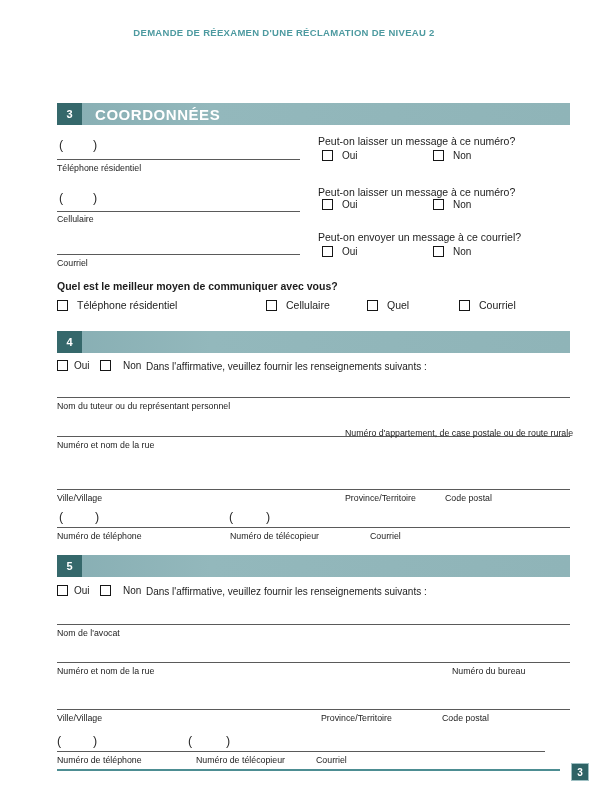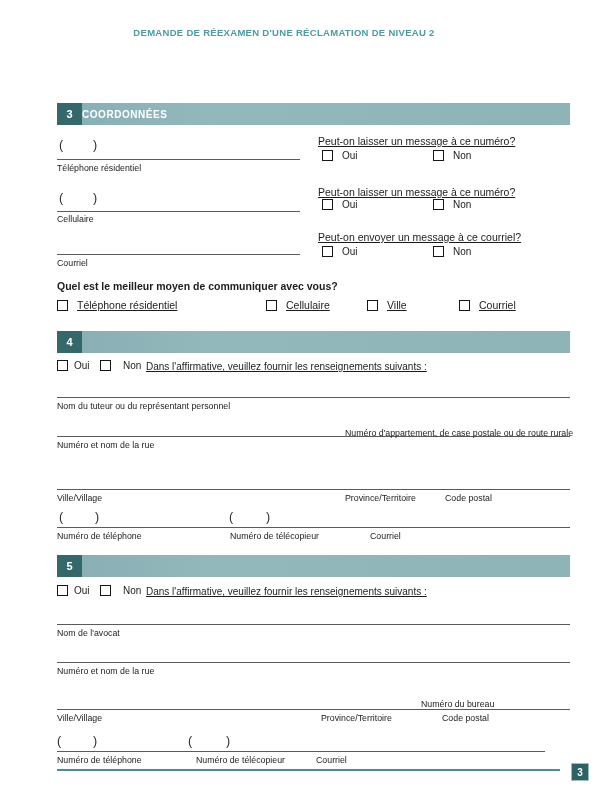--- a/index.html
+++ b/index.html
@@ -14,26 +14,26 @@
   }
   .bar {
     left:57px; width:513px; height:22px; display:flex; align-items:stretch;
     background:linear-gradient(90deg,#87aeb3,#93b8bc 30%,#8fb4b8);
   }
   .bar-num {
     width:25px; background:#35686b; color:#fff; font-weight:bold; font-size:11px;
     display:flex; align-items:center; justify-content:center; flex:0 0 auto;
   }
   .bar-title {
-    color:#fff; font-weight:bold; font-size:10px; letter-spacing:.55px;
-    display:flex; align-items:center; white-space:nowrap;
+    color:#fff; font-weight:bold; font-size:15px; letter-spacing:.55px;
+    display:flex; align-items:center; padding-left:13px; white-space:nowrap;
   }
   .fline { border-bottom:1px solid #5a5a5a; }
   .lbl { font-size:8.8px; color:#222; white-space:nowrap; }
-  .q { font-size:10.5px; white-space:nowrap;text-decoration:underline; }
+  .q { font-size:10.5px; white-space:nowrap; }
   .bold-q { font-size:10.5px; font-weight:bold; white-space:nowrap;text-align:center; }
   .cb {
     width:9px; height:9px; border:1.4px solid #161616; background:#fff;
     display:inline-block; flex:0 0 auto;
   }
   .opt { display:flex; align-items:center; }
   .optlbl { font-size:10px; white-space:nowrap; }
   .paren { font-size:12.5px; color:#2a2a2a; }
   .teal-rule { height:2px; background:#4d8d92; }
   .page-box {
@@ -100,21 +100,21 @@
   <div class="abs opt" style="left:57px; top:299px; gap:9px;">
     <span class="cb"></span>
     <span class="q">Téléphone résidentiel</span>
   </div>
   <div class="abs opt" style="left:266px; top:299px; gap:9px;">
     <span class="cb"></span>
     <span class="q">Cellulaire</span>
   </div>
   <div class="abs opt" style="left:367px; top:299px; gap:9px;">
     <span class="cb"></span>
-    <span class="q">Ville</span>
+    <span class="q">Quel</span>
   </div>
   <div class="abs opt" style="left:459px; top:299px; gap:9px;">
     <span class="cb"></span>
     <span class="q">Courriel</span>
   </div>
 
   <div class="abs bar" style="top:331px;">
     <div class="bar-num">4</div>
   </div>
 
@@ -162,21 +162,21 @@
     <span class="cb"></span>
     <span class="optlbl">Non</span>
   </div>
   <div class="abs q" style="left:146px; top:586px; font-size:10px;">Dans l'affirmative, veuillez fournir les renseignements suivants :</div>
 
   <div class="abs fline" style="left:57px; top:602px; width:513px; height:22px;"></div>
   <div class="abs lbl" style="left:57px; top:628px;">Nom de l'avocat</div>
 
   <div class="abs fline" style="left:57px; top:640px; width:513px; height:22px;"></div>
   <div class="abs lbl" style="left:57px; top:666px;">Numéro et nom de la rue</div>
-  <div class="abs lbl" style="left:421px; top:666px;margin-top:33px;">Numéro du bureau</div>
+  <div class="abs lbl" style="left:452px; top:666px;">Numéro du bureau</div>
 
   <div class="abs fline" style="left:57px; top:687px; width:513px; height:22px;"></div>
   <div class="abs lbl" style="left:57px; top:713px;">Ville/Village</div>
   <div class="abs lbl" style="left:321px; top:713px;">Province/Territoire</div>
   <div class="abs lbl" style="left:442px; top:713px;">Code postal</div>
 
   <div class="abs fline" style="left:57px; top:733px; width:488px; height:18px;">
     <span class="paren abs" style="left:0px; top:1px;">(</span>
     <span class="paren abs" style="left:36px; top:1px;">)</span>
     <span class="paren abs" style="left:131px; top:1px;">(</span>

